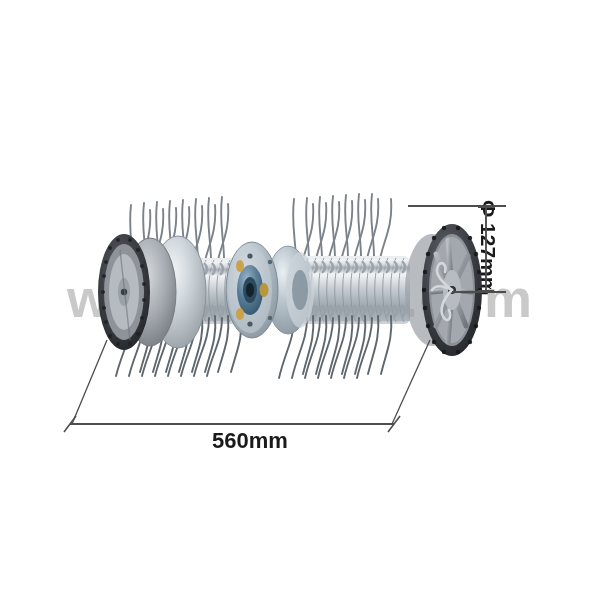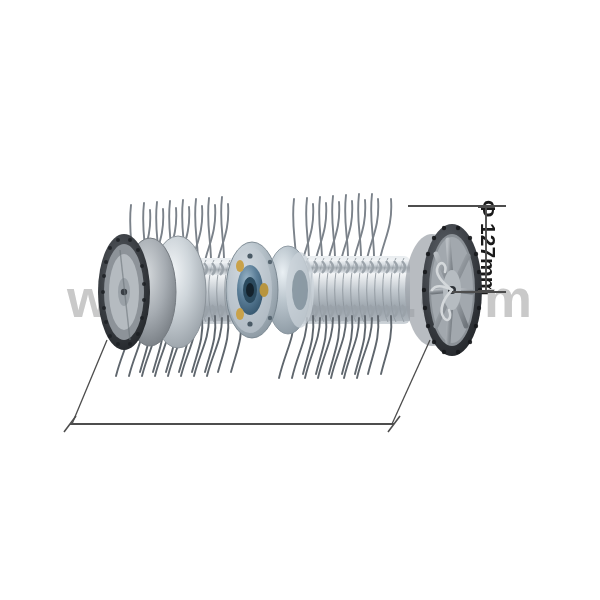--- a/index.html
+++ b/index.html
@@ -370,15 +370,16 @@
     </g>
     <g stroke="#4d4d4d" fill="none">
       <path d="M408,206 L506,206" stroke-width="1.9"></path>
       <path d="M452,292 L506,292" stroke-width="1.9"></path>
       <path d="M486,206 L486,292" stroke-width="1.9"></path>
       <path d="M478,207 L494,207" stroke-width="2"></path>
       <path d="M478,291 L494,291" stroke-width="2"></path>
     </g>
   </svg>
 
+  <div class="dim-text" id="dim-length-label">560mm</div>
   <div class="dim-text" id="dim-diameter-label">Φ 127mm</div>
 
 </div>
 
 </body></html>

